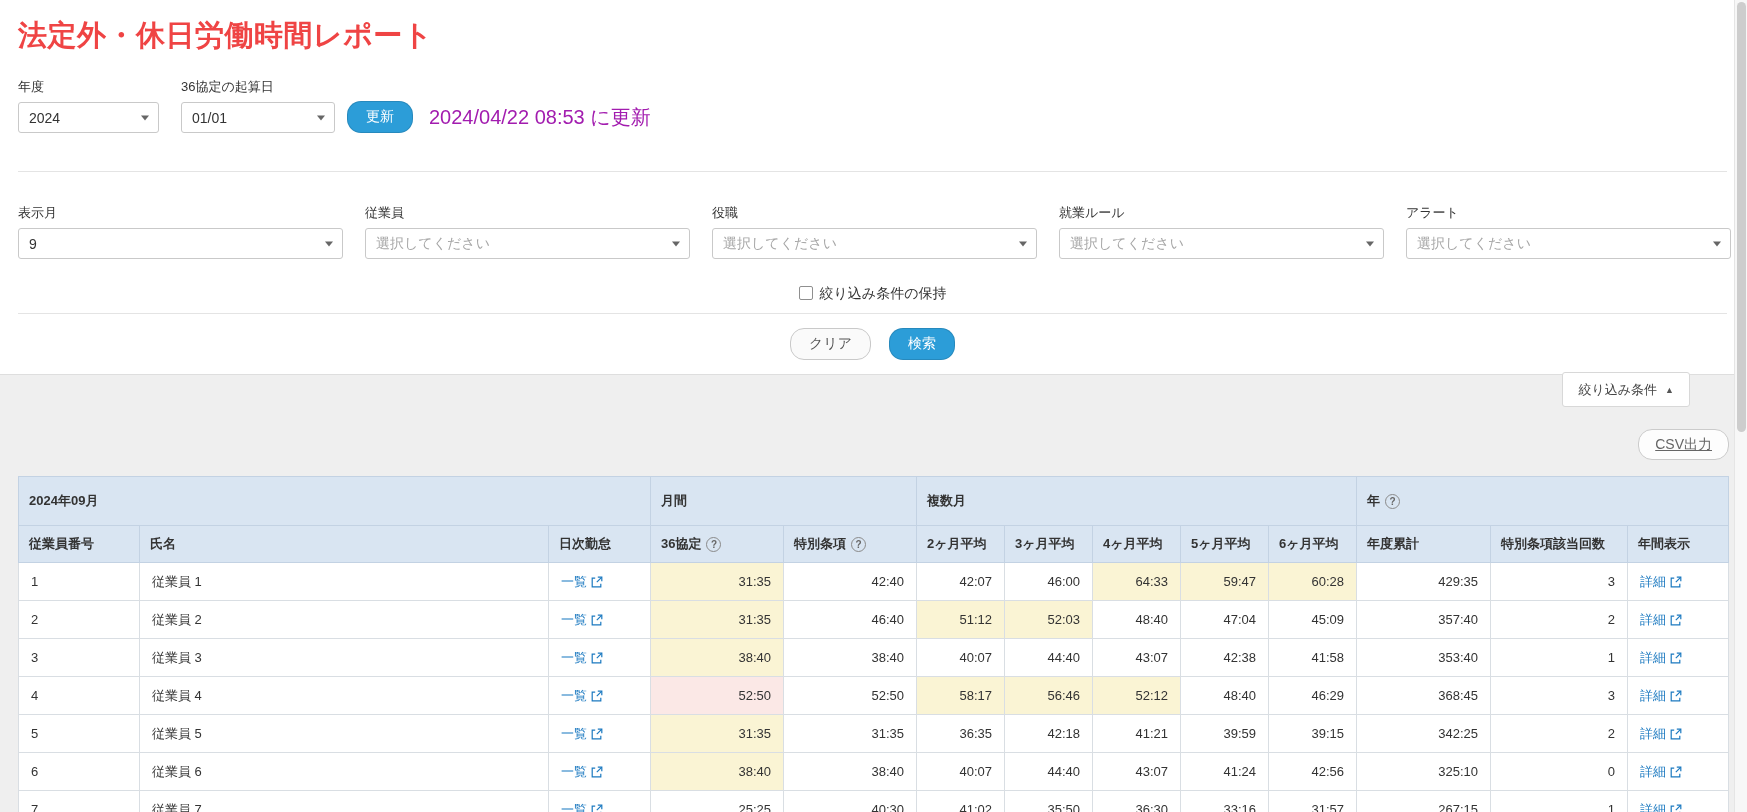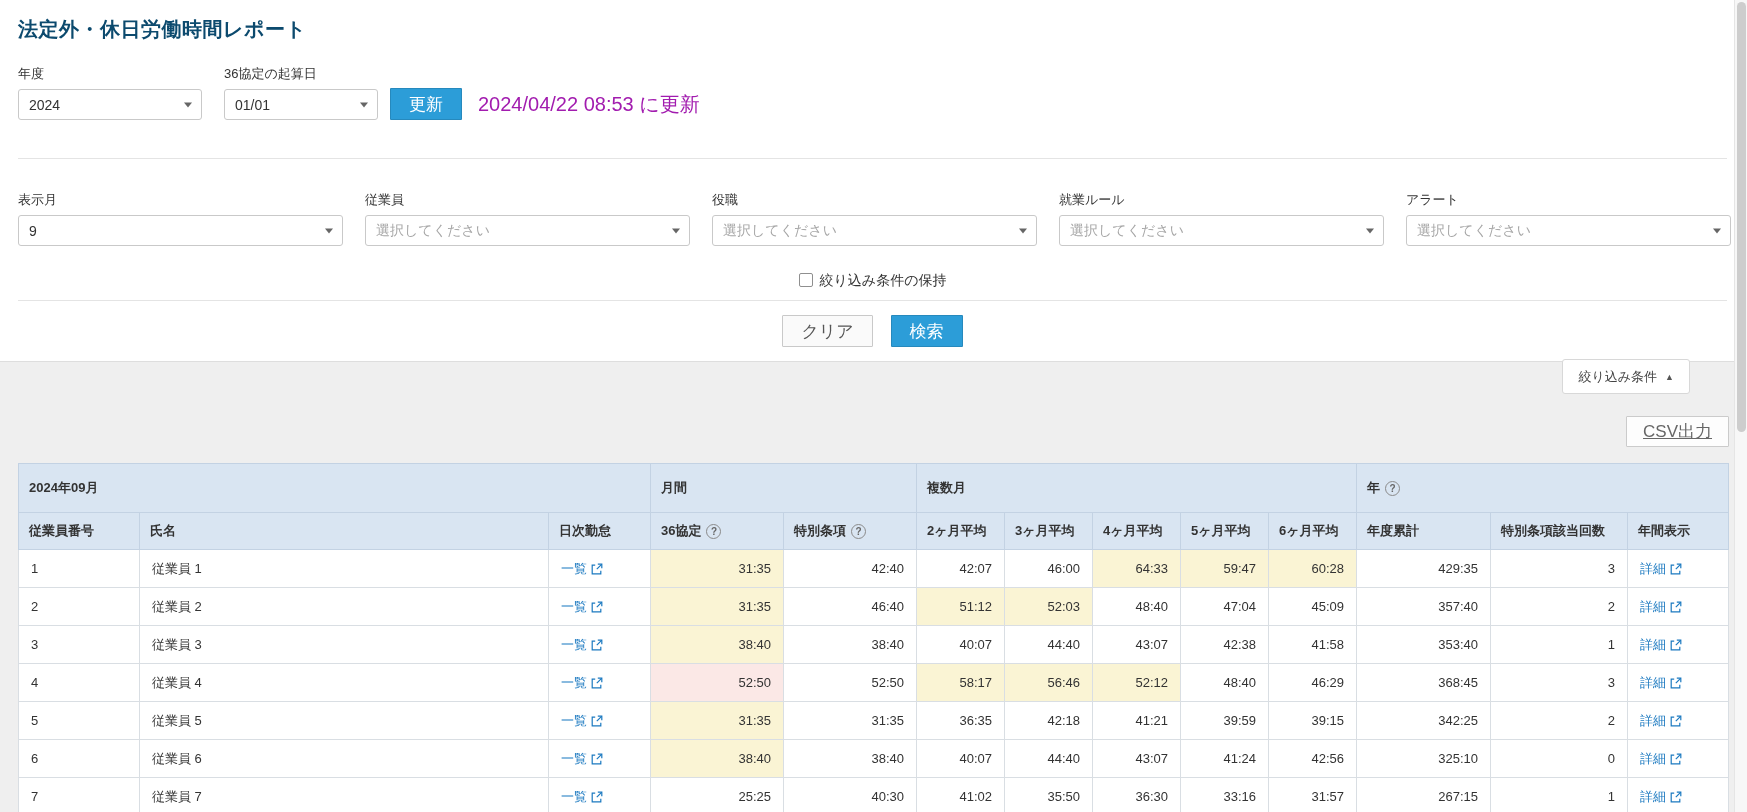--- a/index.html
+++ b/index.html
@@ -2,41 +2,41 @@
 <html style="--accent-blue: #2c9dd8; --link-blue: #1b79c0; --header-bg: #d9e5f2; --header-border: #c3d2e3; --highlight-yellow: #faf4d4; --highlight-pink: #fbe8e6; --section-gray: #efefef; --divider-gray: #e4e4e4;"><head>
 <meta charset="utf-8">
 <style>
   * { margin:0; padding:0; box-sizing:border-box; }
   html,body { width:1747px; height:812px; overflow:hidden; }
   body {
     font-family:"Liberation Sans","DejaVu Sans",sans-serif;
     background:#ffffff; color:#333; position:relative; font-size:14px;
   }
   .white-area { padding:16px 20px 0 18px; background:#fff; }
-  h1 { font-size:20px; font-weight:600; color:#0c4a6e; letter-spacing:0.5px; }
+  h1 { font-size:29px; font-weight:600; color:#ef4444; letter-spacing:0.5px; }
 
   .top-filter-row { display:flex; align-items:flex-end; margin-top:22px; }
   .field label { display:block; font-size:13px; color:#333; margin-bottom:6px; }
   .select {
     position:relative; background:#fff; border:1px solid #c9c9c9; border-radius:3px;
     height:31px; display:flex; align-items:center; padding:0 26px 0 10px;
     font-size:14px; cursor:pointer;
   }
   .select .sel-val { color:#333; white-space:nowrap; overflow:hidden; }
   .select .sel-val.placeholder { color:#a6a6a6; }
   .chev {
     position:absolute; right:9px; top:50%; transform:translateY(-50%);
     width:0; height:0; border-left:4px solid transparent; border-right:4px solid transparent;
     border-top:5px solid #666;
   }
-  .w158 { width:184px; } .w154 { width:154px; } .w325 { width:325px; }
+  .w158 { width:141px; } .w154 { width:154px; } .w325 { width:325px; }
   .mr22 { margin-right:22px; }
 
   .btn {
-    height:32px; padding:0 18px; font-size:17px; border-radius:1px; cursor:pointer;
+    height:32px; padding:0 18px; font-size:14px; border-radius:14px; cursor:pointer;
     font-family:inherit;
   }
   .btn-primary { background:var(--accent-blue); color:#fff; border:1px solid rgba(0,0,0,0.12); }
   .btn-secondary { background:#fafafa; color:#555; border:1px solid #c9c9c9; }
   .btn-light { background:#fdfdfd; color:#666; border:1px solid #cbcbcb; height:31px; padding:0 16px;text-decoration:underline; }
   .update-btn { margin-left:12px; }
   .updated-text { margin-left:16px; font-size:20px; color:#a21caf; height:32px; display:flex; align-items:center; }
 
   .divider { border:none; border-top:1px solid var(--divider-gray); margin-top:38px; }
   .divider-2 { border:none; border-top:1px solid var(--divider-gray); margin-top:10px; }

